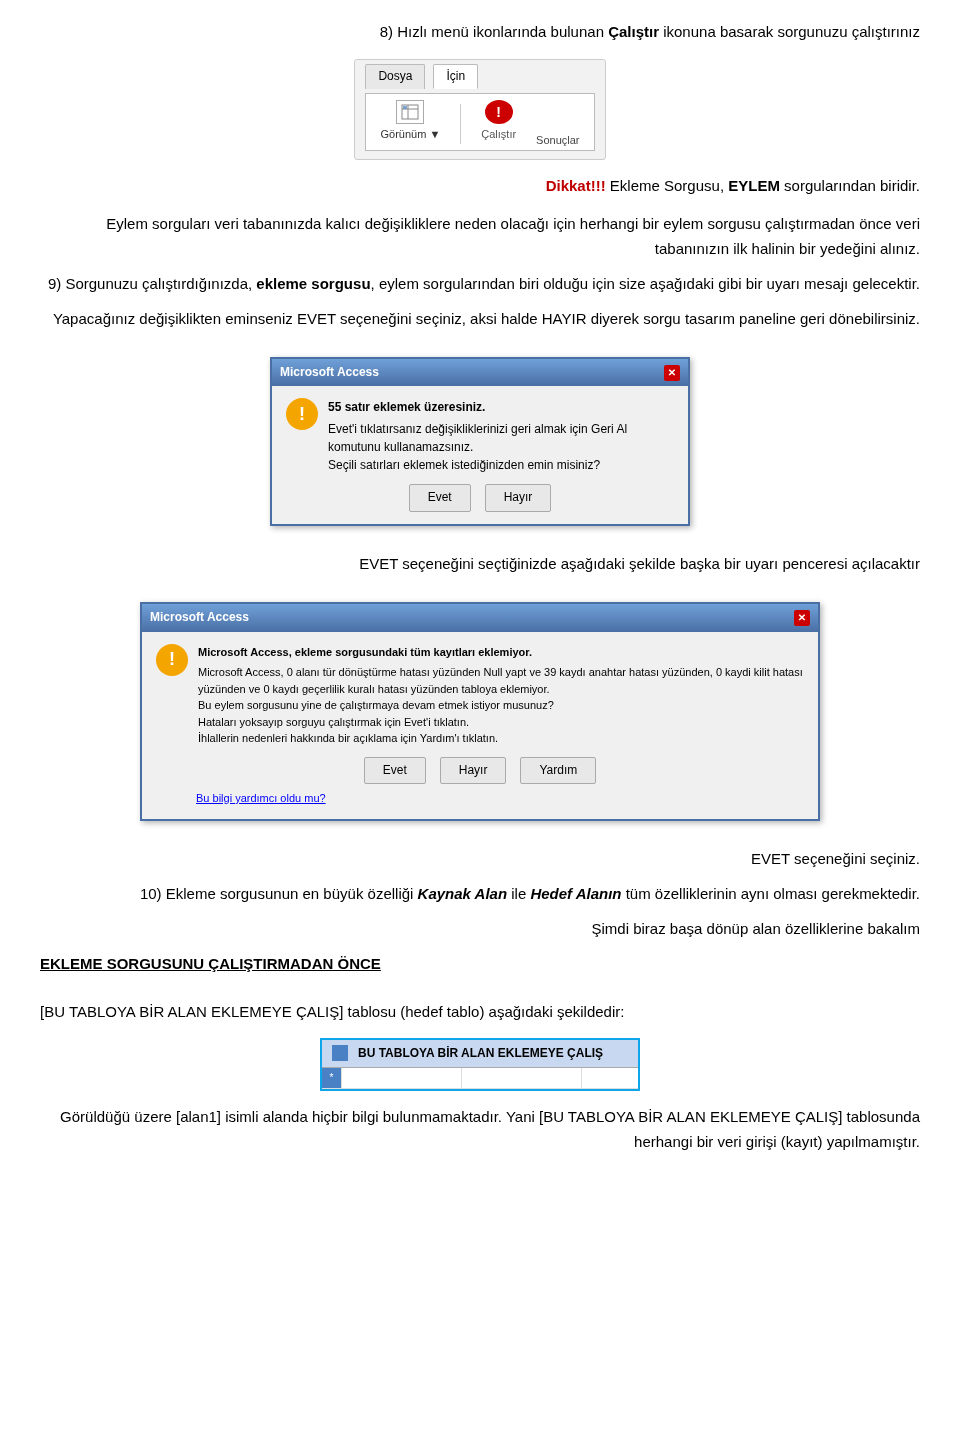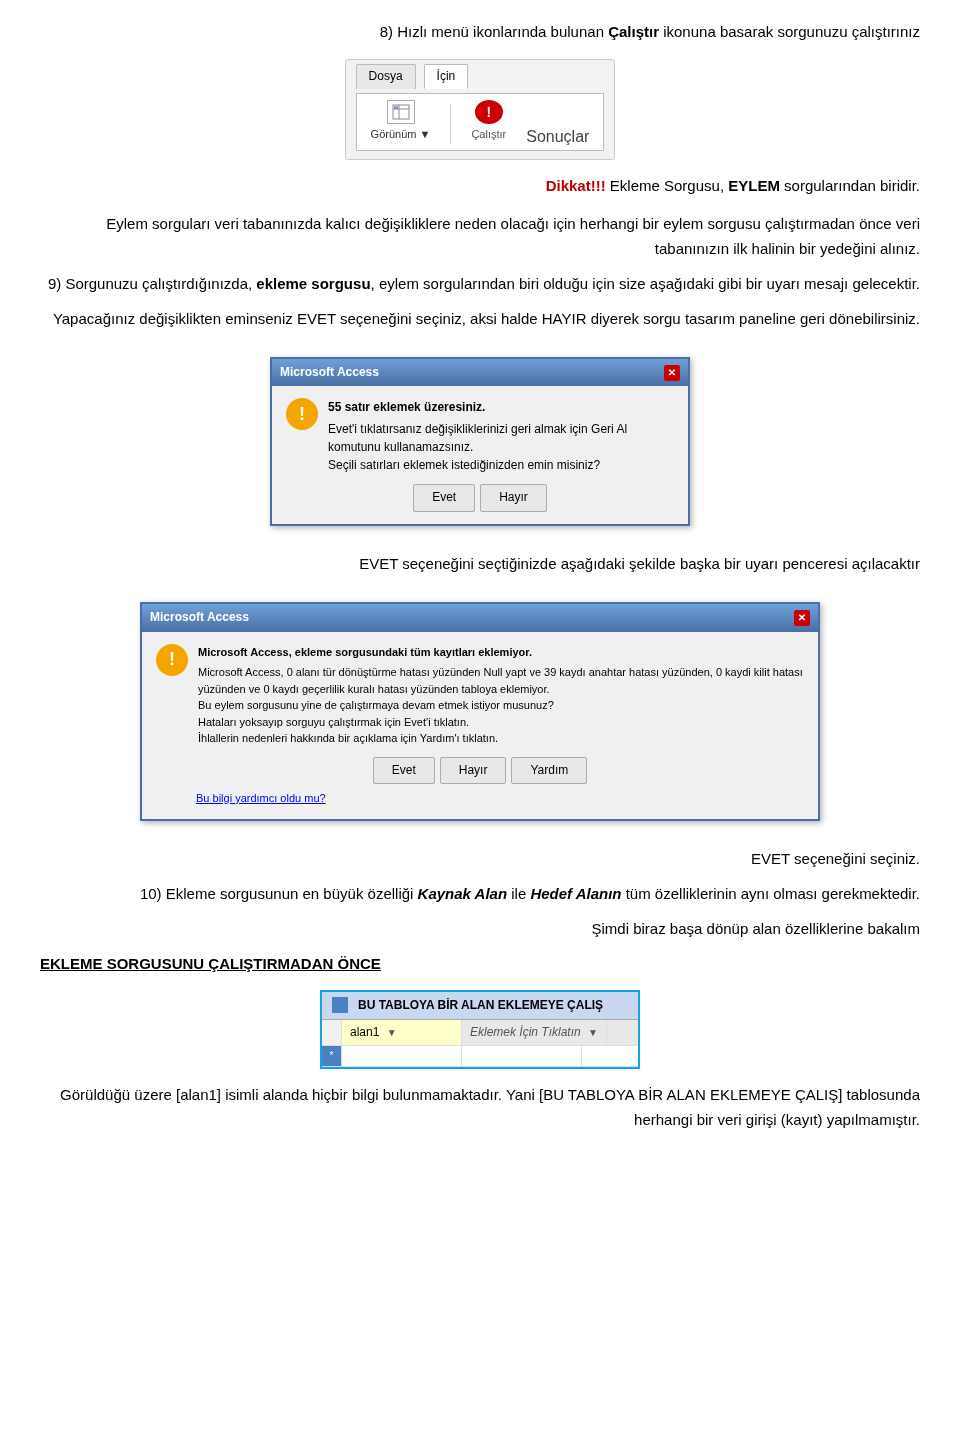--- a/index.html
+++ b/index.html
@@ -102,21 +102,21 @@
     .ribbon-icons-row {
       display: flex;
       gap: 6px;
       align-items: flex-end;
     }
     .ribbon-dropdown {
       font-size: 11px;
       color: #333;
     }
     .ribbon-sonuclar {
-      font-size: 16px;
+      font-size: 11px;
       color: #444;
       margin-top: 12px;
     }
     
     .dialog-outer {
       display: flex;
       justify-content: center;
       margin: 26px 0;
     }
     .dialog-box {
@@ -170,21 +170,21 @@
       flex-shrink: 0;
     }
     .dialog-text {
       font-size: 12px;
       line-height: 1.5;
       flex: 1;
     }
     .dialog-buttons {
       display: flex;
       justify-content: center;
-      gap: 5px;
+      gap: 14px;
       margin-top: 10px;
     }
     .dialog-btn {
       background: #e8e8e8;
       border: 1px solid #aaa;
       padding: 3px 18px;
       font-size: 12px;
       border-radius: 2px;
       cursor: pointer;
       min-width: 60px;
@@ -410,41 +410,31 @@
 <p>EVET seçeneğini seçiniz.</p>
 
 <p>
   <span>10) Ekleme sorgusunun en büyük özelliği </span><span class="bold italic">Kaynak Alan</span><span> ile </span><span class="bold italic">Hedef Alanın</span><span> tüm özelliklerinin aynı olması gerekmektedir.</span>
 </p>
 
 <p>Şimdi biraz başa dönüp alan özelliklerine bakalım</p>
 
 <div class="ekleme-block">
   <span class="ekleme-underline-bold">EKLEME SORGUSUNU ÇALIŞTIRMADAN ÖNCE</span>
+  <span>[BU TABLOYA BİR ALAN EKLEMEYE ÇALIŞ] tablosu (hedef tablo) aşağıdaki şekildedir:</span>
 </div>
 
 <div class="table-container">
   <div class="access-table">
     <div class="access-table-header">
       <div style="width:16px;height:16px;background:#4a80c4;display:inline-block;margin-right:4px;"></div>
       <span style="font-weight:bold;font-size:12px;">BU TABLOYA BİR ALAN EKLEMEYE ÇALIŞ</span>
     </div>
     <div class="access-table-body">
 
-      <div class="access-table-row header-row">
-        <div class="row-selector"></div>
-        <div class="access-cell yellow">
-          <span>alan1</span>
-          <span class="dropdown-arrow">▼</span>
-        </div>
-        <div class="access-cell" style="color:#555;font-style:italic;">
-          <span>Eklemek İçin Tıklatın</span>
-          <span class="dropdown-arrow">▼</span>
-        </div>
-      </div>
 
       <div class="access-table-row">
         <div class="row-selector active">
           <span>*</span>
         </div>
         <div class="access-cell" style="min-height:20px;"></div>
         <div class="access-cell" style="min-height:20px;"></div>
       </div>
     </div>
   </div>

